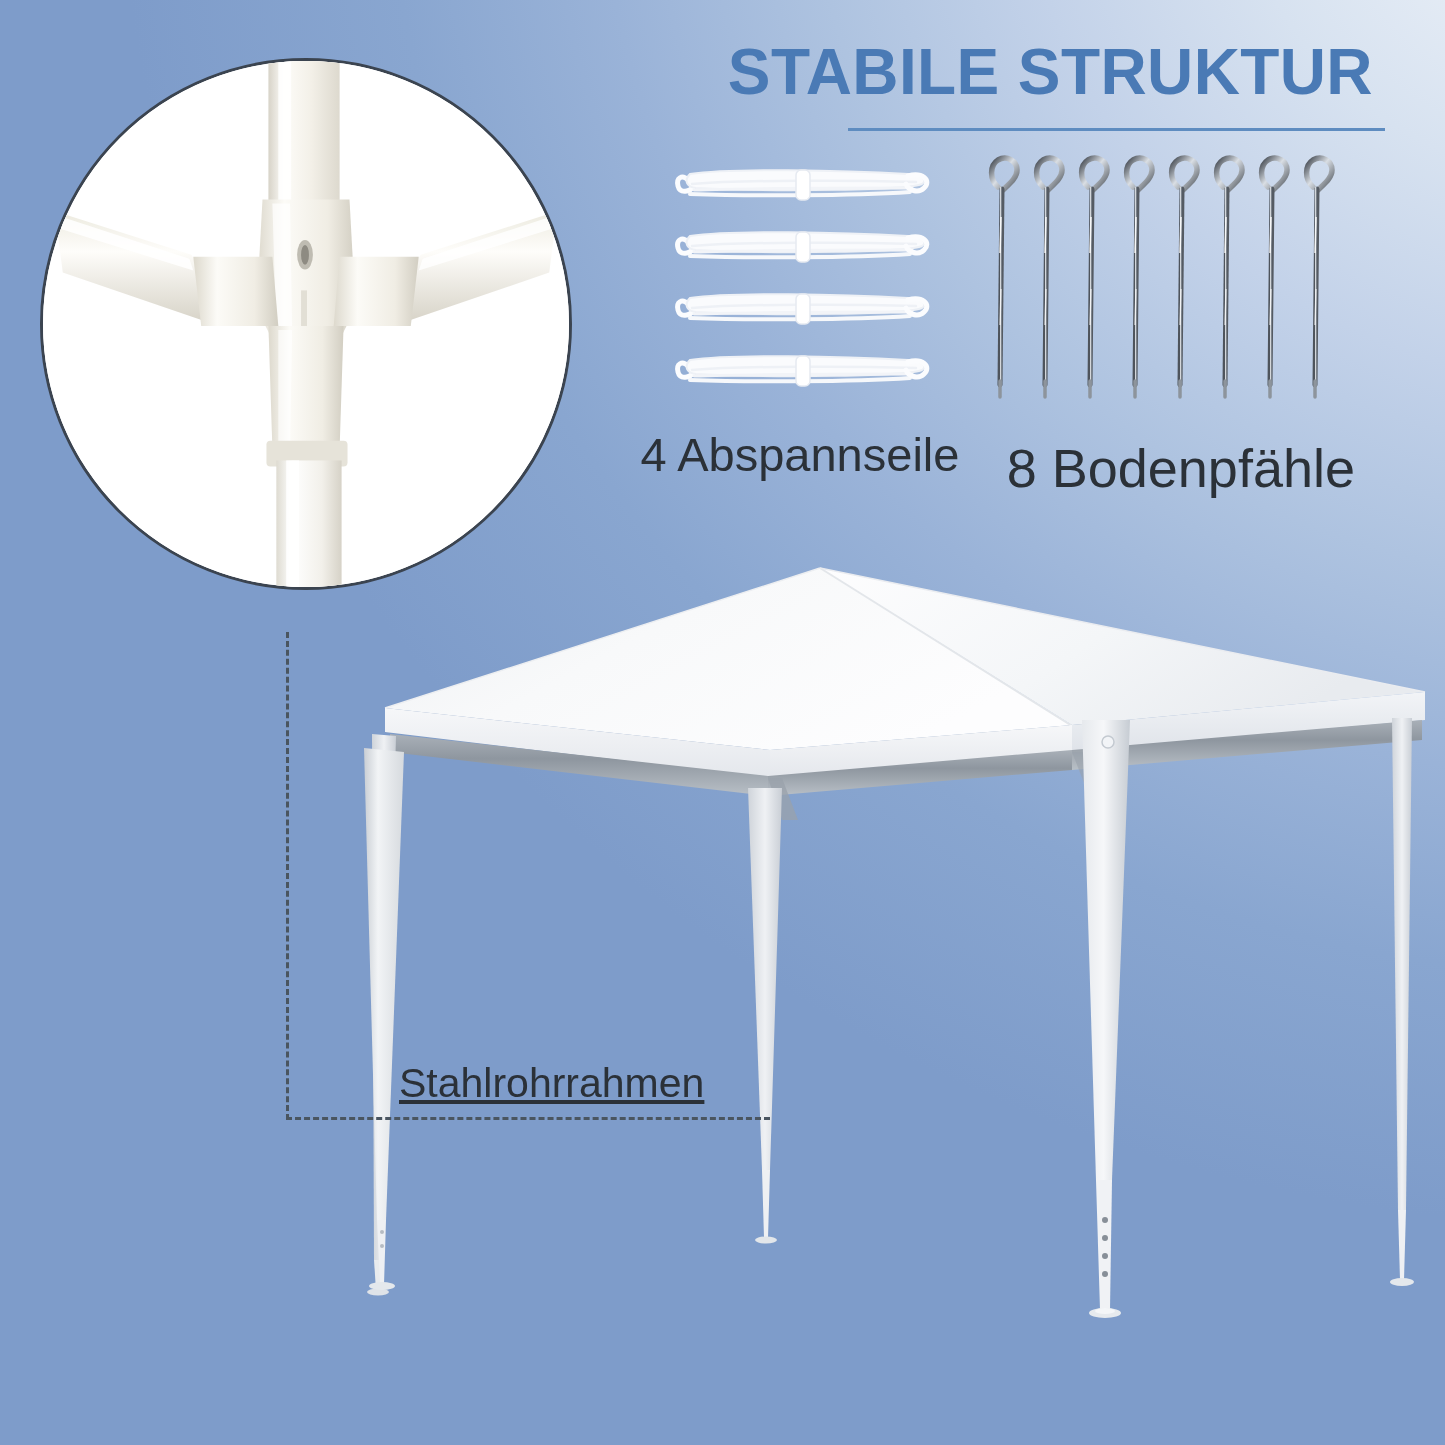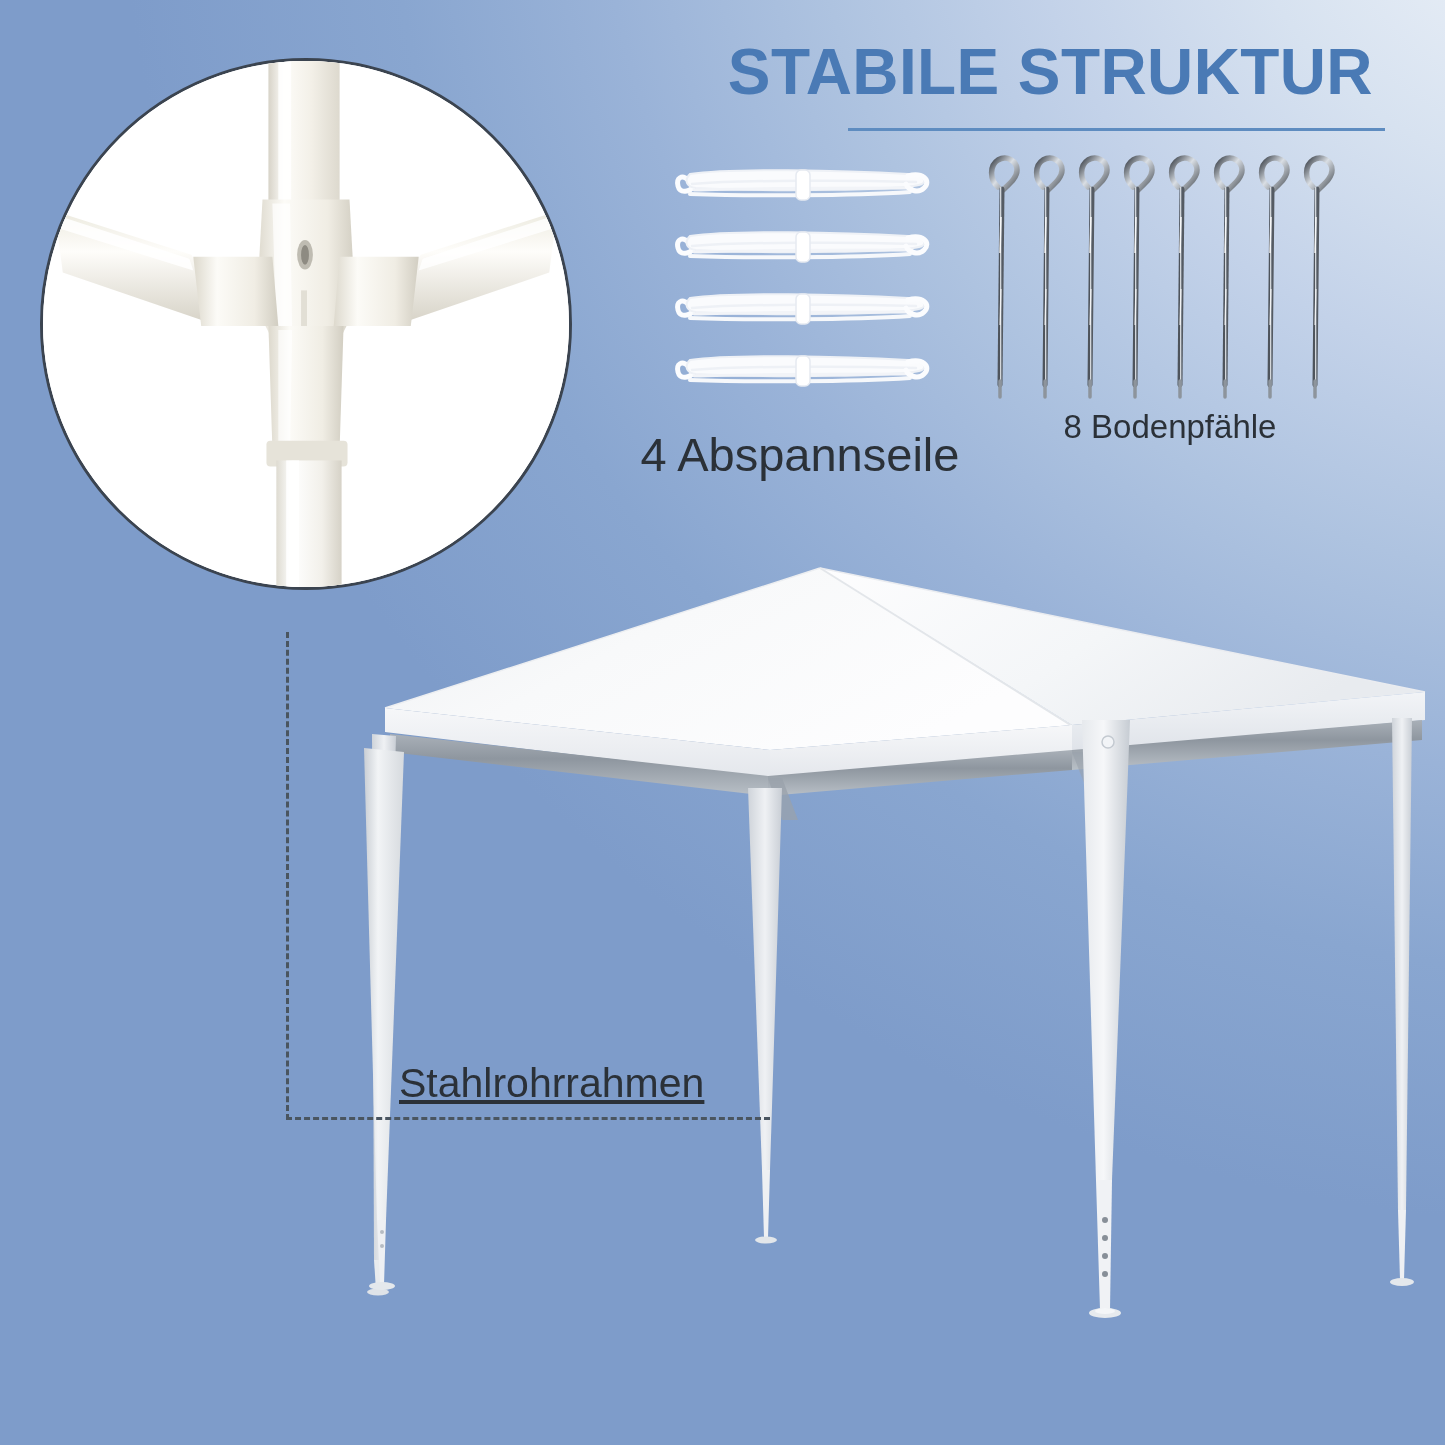--- a/index.html
+++ b/index.html
@@ -119,24 +119,24 @@
     position: absolute;
     left: 985px;
     top: 145px;
     width: 370px;
     height: 270px;
   }
   #stakes-group svg { display:block; width:100%; height:100%; }
   #stakes-label {
     position: absolute;
     left: 985px;
-    top: 408px;
+    top: 437px;
     width: 370px;
-    text-align: center;
-    font-size: 33px;
+    text-align: right;
+    font-size: 54px;
     color: #2b3138;
     white-space: nowrap;
   }
 
   
   #gazebo {
     position: absolute;
     left: 330px;
     top: 520px;
     width: 1115px;

